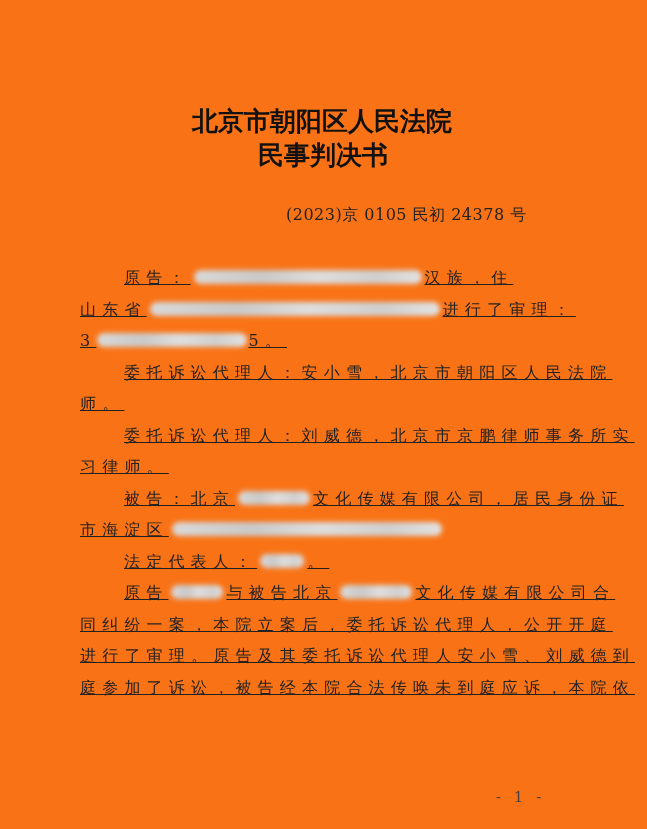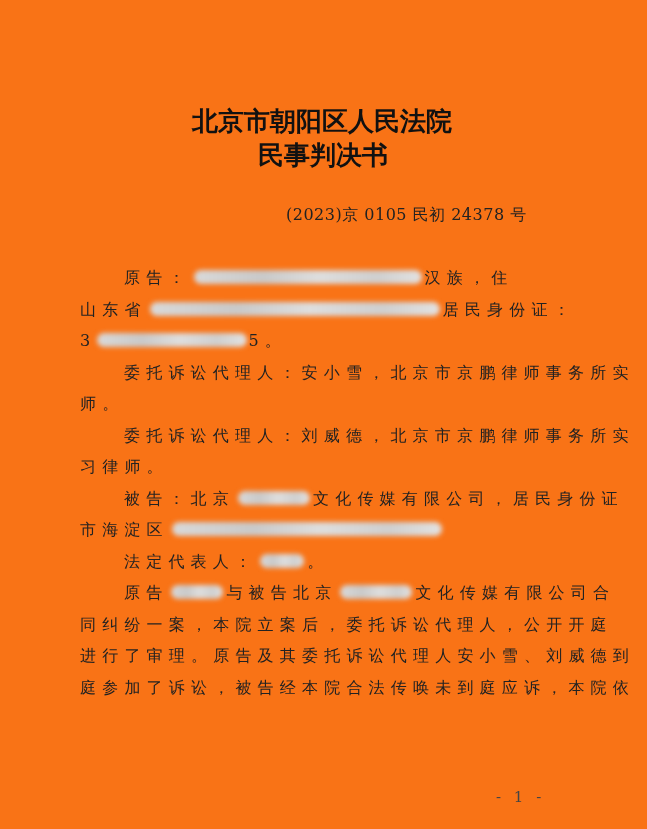--- a/index.html
+++ b/index.html
@@ -46,21 +46,21 @@
     .body-text {
       position: absolute;
       left: 80px;
       top: 262px;
       width: 488px;
       font-size: 16px;
       line-height: 31.5px;
       letter-spacing: 6.2px;
       color: #222;
     }
-    .line { display: block; white-space: nowrap; }
+    .line { display: block; white-space: nowrap; text-decoration: underline; }
     .line.indent { padding-left: 44px; }
     .redact {
       display: inline-block;
       height: 14px;
       vertical-align: -1px;
       border-radius: 7px;
       background: linear-gradient(90deg, #d9d9d9, #c9c9c9 30%, #dedede 55%, #cfcfcf 80%, #e2e2e2);
       filter: blur(2.5px);
       margin: 0 3px;
     }
@@ -81,26 +81,26 @@
 
   <div class="title title-court">北京市朝阳区人民法院</div>
   <div class="title title-doc">民事判决书</div>
 
   <div class="case-no">(2023)京 0105 民初 24378 号</div>
 
   <div class="body-text">
 
     <div>
       <span class="line indent"><span>原告：</span><span class="redact" style="width:228px"></span><span>汉族，住</span></span>
-      <span class="line"><span>山东省</span><span class="redact" style="width:290px"></span><span>居民身份证：</span></span>
+      <span class="line"><span>山东省</span><span class="redact" style="width:290px"></span><span>进行了审理：</span></span>
       <span class="line"><span>3</span><span class="redact" style="width:150px; margin:0 1px;"></span><span>5。</span></span>
     </div>
 
     <div>
-      <span class="line indent"><span>委托诉讼代理人：</span><span>安小雪，北京市京鹏律师事务所实</span></span>
+      <span class="line indent"><span>委托诉讼代理人：</span><span>安小雪，北京市朝阳区人民法院</span></span>
       <span class="line">师。</span>
     </div>
 
     <div>
       <span class="line indent"><span>委托诉讼代理人：</span><span>刘威德，北京市京鹏律师事务所实</span></span>
       <span class="line">习律师。</span>
     </div>
 
     <div>
       <span class="line indent"><span>被告：</span><span>北京</span><span class="redact" style="width:72px"></span><span>文化传媒有限公司，居民身份证</span></span>

